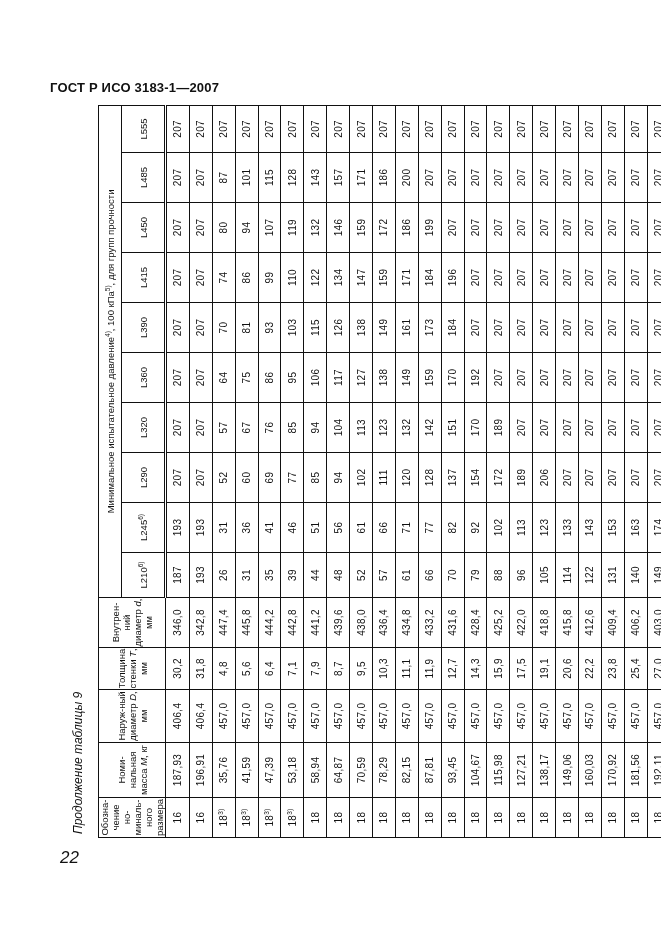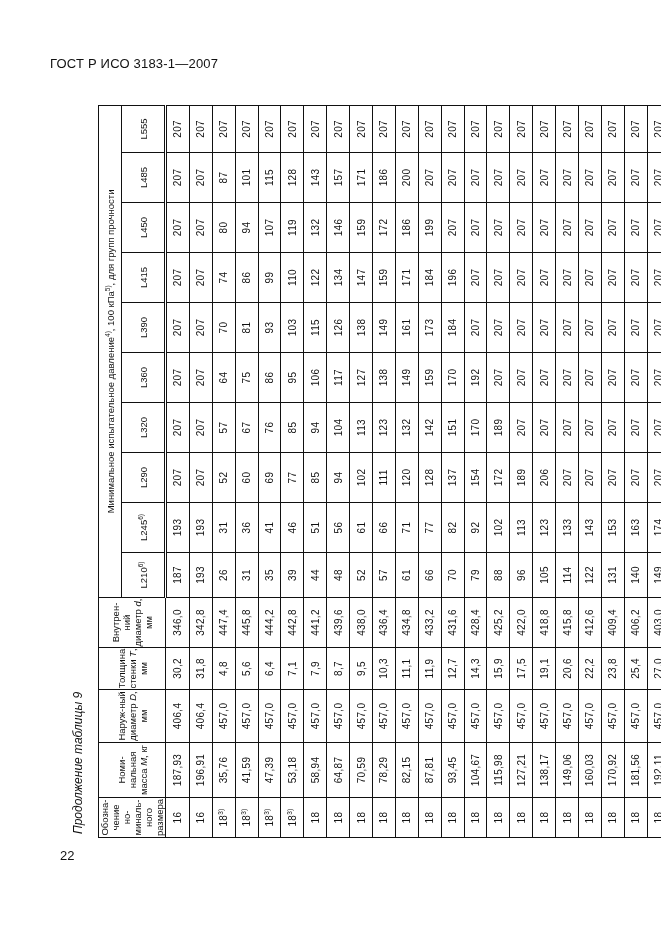--- a/index.html
+++ b/index.html
@@ -1,19 +1,19 @@
 <!DOCTYPE html>
 <html><head>
 <meta charset="utf-8">
 <style>
   html, body { margin:0; padding:0; background:#fff; }
   body { width:661px; height:936px; position:relative; overflow:hidden;
          font-family:"Liberation Sans", sans-serif; color:#111; }
-  .doc-title { position:absolute; left:50px; top:56px; font-size:13px; font-weight:normal; letter-spacing:0.2px; }
-  .page-number { position:absolute; left:60px; top:848px; font-size:13px; }
+  .doc-title { position:absolute; left:50px; top:80px; font-size:13px; font-weight:bold; letter-spacing:0.2px; }
+  .page-number { position:absolute; left:60px; top:848px; font-size:17px;font-style:italic; }
   .rot-wrap { position:absolute; left:0; top:0; width:732px; height:560px;
               transform-origin:0 0; transform: translate(58px, 838px) rotate(-90deg); }
   .caption { position:absolute; left:0; top:0; height:40px; line-height:40px;
              font-style:italic; font-size:12px; padding-left:4px; }
   table.data { position:absolute; left:0; top:40px; border-collapse:collapse;
                table-layout:fixed; width:732px; font-size:10px; }
   table.data td, table.data th { border:1px solid #111; text-align:center; vertical-align:middle;
                padding:0; font-weight:normal; overflow:hidden; }
   table.data th { font-size:9.5px; line-height:11px; }
   table.data td { height:21.9px; letter-spacing:0.3px; }

